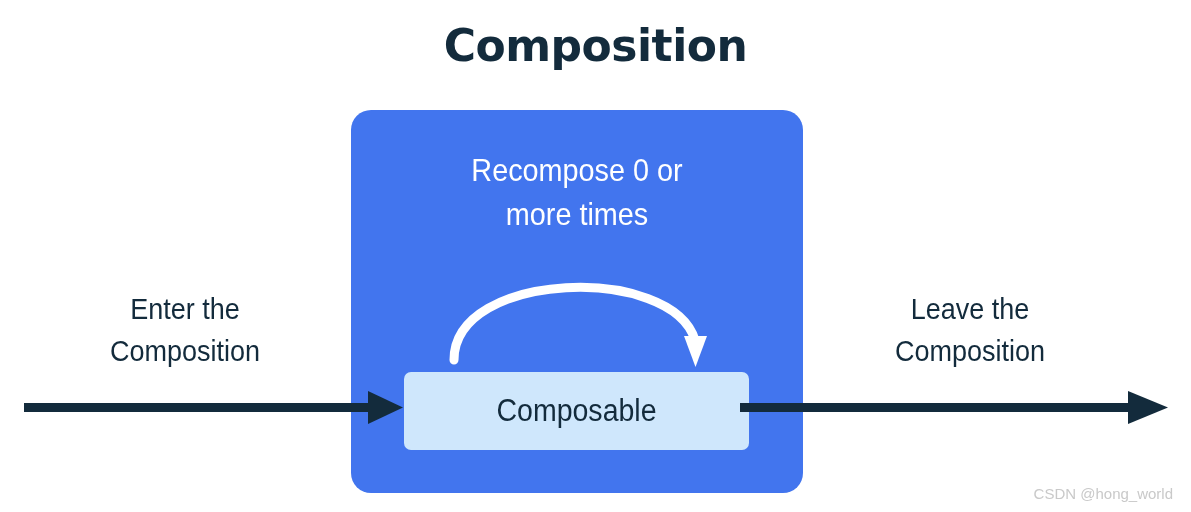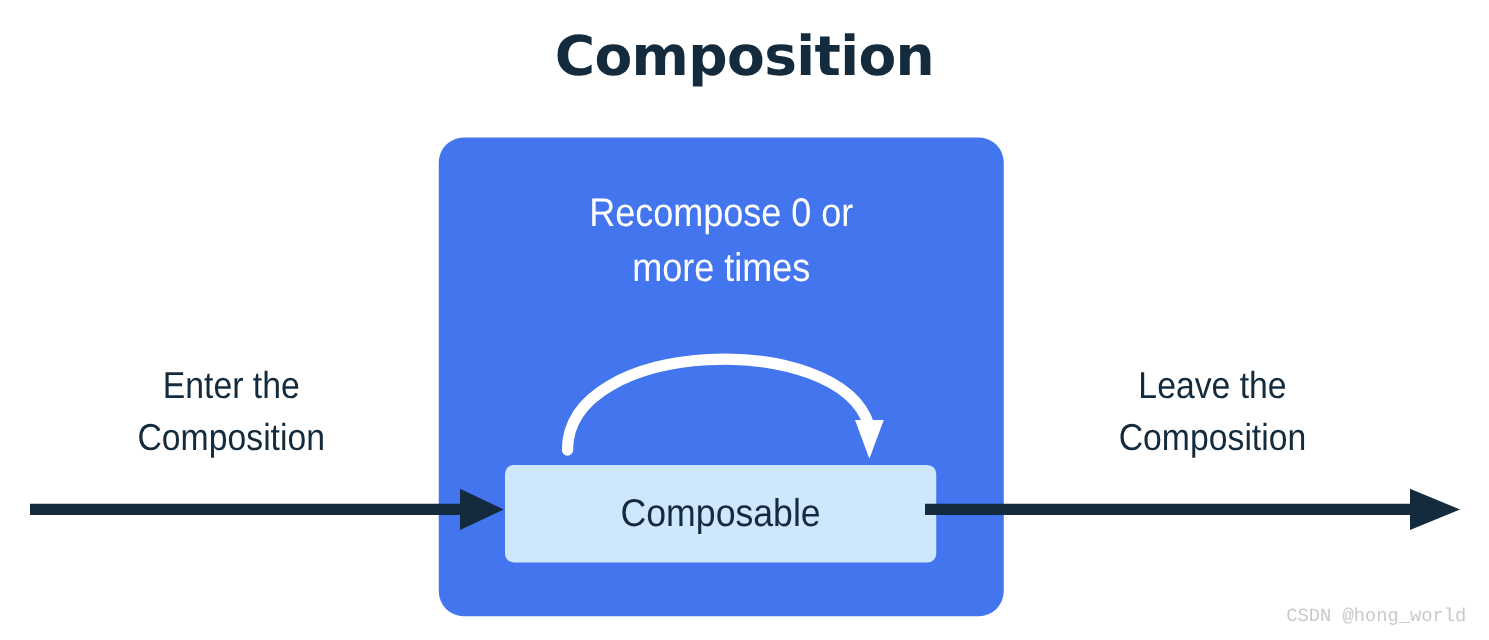--- a/index.html
+++ b/index.html
@@ -122,21 +122,21 @@
   #leave-caption {
     left: 805px; top: 288px; width: 330px;
     transform-origin: 50% 50%;
   }
 
   
   #watermark {
     position: absolute;
     right: 18px;
     bottom: 8px;
-    font-family: Liberation Mono, monospace;
+    font-family: Liberation Sans, sans-serif;
     font-size: 15px;
     line-height: 20px;
     color: #C9C9C9;
     white-space: nowrap;
   }
 </style>
 </head>
 <body>
 
 <div id="canvas">

